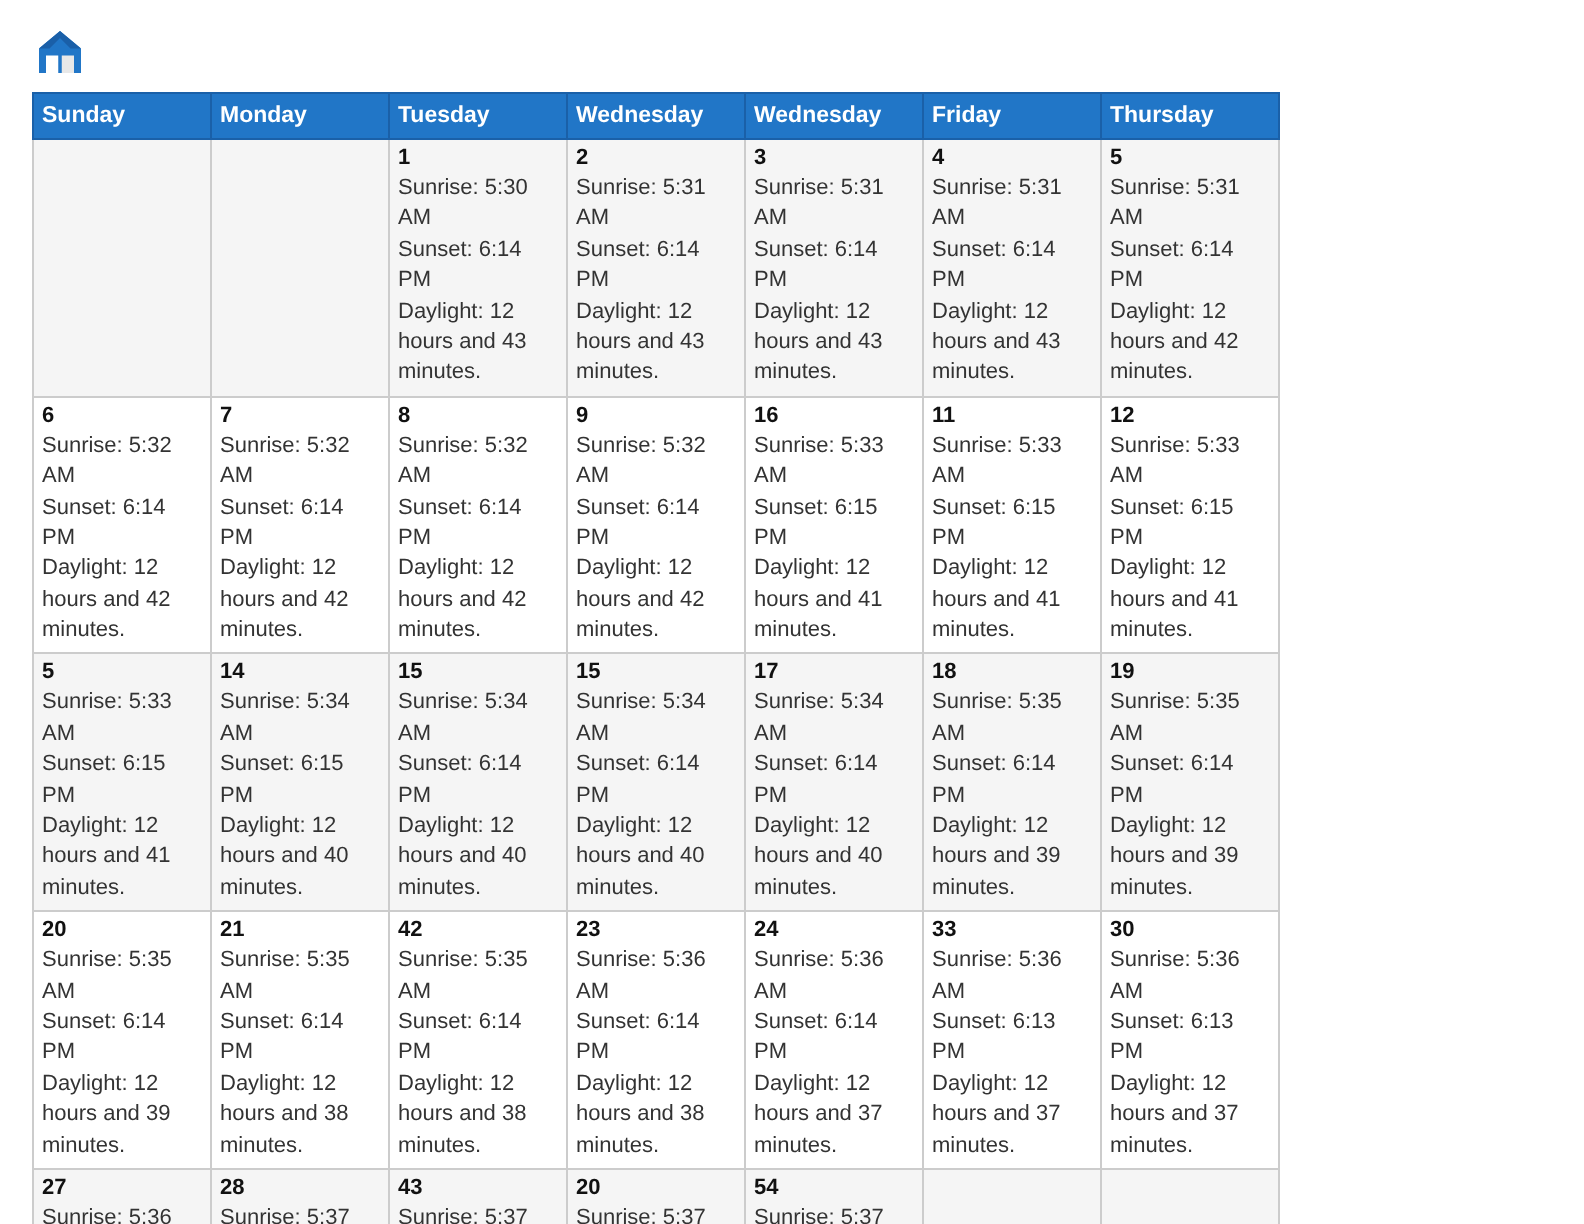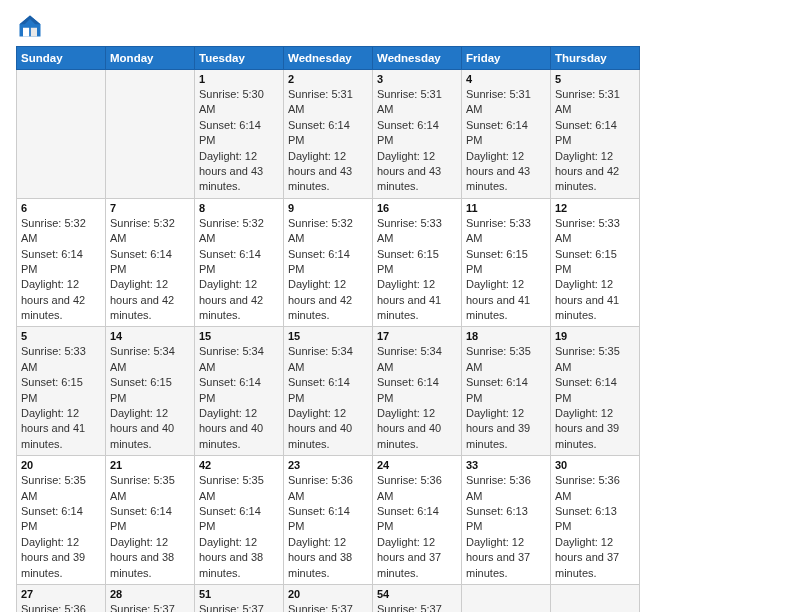--- a/index.html
+++ b/index.html
@@ -260,21 +260,21 @@
         <tr>
           <td>
             <span class="day-number">27</span>
             <div class="day-info">Sunrise: 5:36 AM<br>Sunset: 6:13 PM<br>Daylight: 12 hours and 36 minutes.</div>
           </td>
           <td>
             <span class="day-number">28</span>
             <div class="day-info">Sunrise: 5:37 AM<br>Sunset: 6:13 PM<br>Daylight: 12 hours and 36 minutes.</div>
           </td>
           <td>
-            <span class="day-number">51</span>
+            <span class="day-number">43</span>
             <div class="day-info">Sunrise: 5:37 AM<br>Sunset: 6:13 PM<br>Daylight: 12 hours and 35 minutes.</div>
           </td>
           <td>
             <span class="day-number">20</span>
             <div class="day-info">Sunrise: 5:37 AM<br>Sunset: 6:12 PM<br>Daylight: 12 hours and 35 minutes.</div>
           </td>
           <td>
             <span class="day-number">54</span>
             <div class="day-info">Sunrise: 5:37 AM<br>Sunset: 6:12 PM<br>Daylight: 12 hours and 35 minutes.</div>
           </td>

